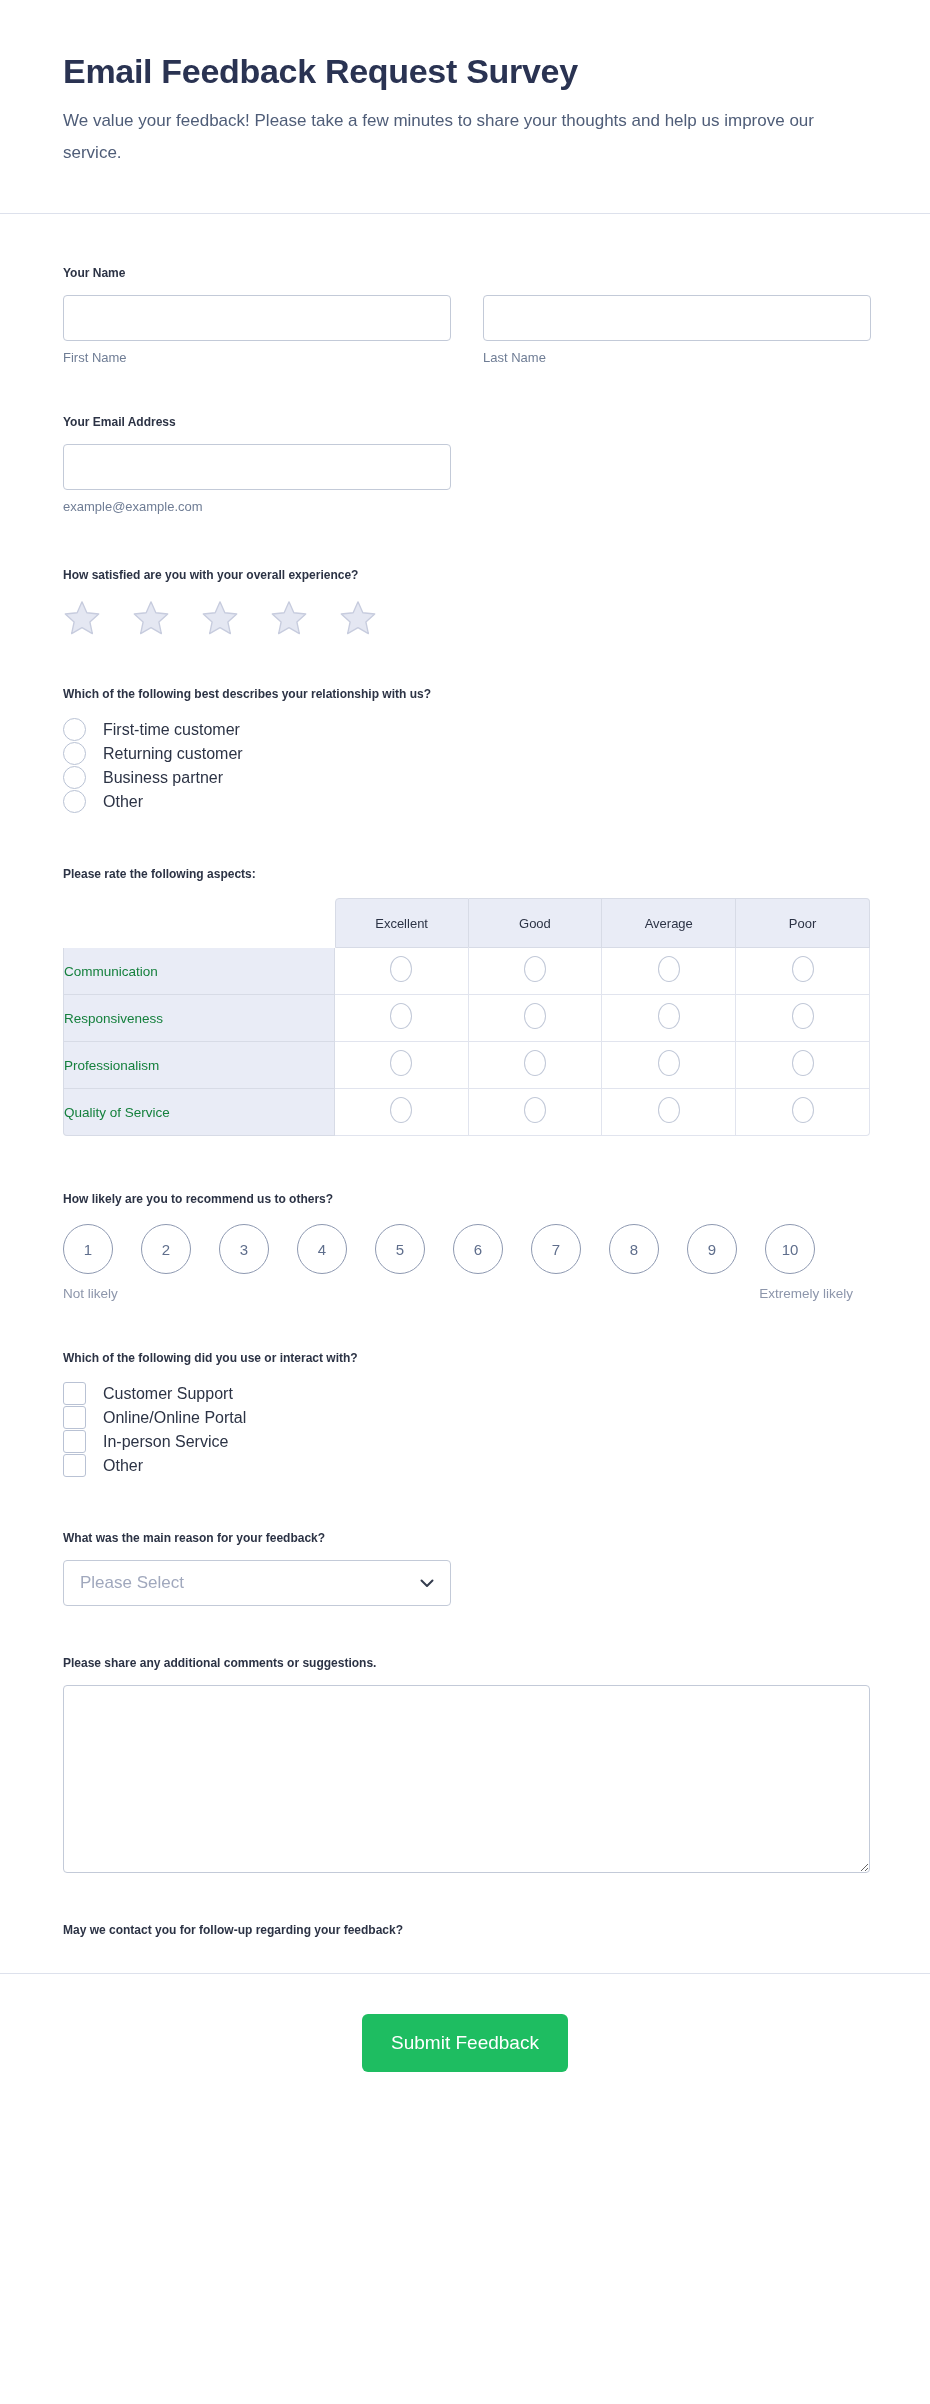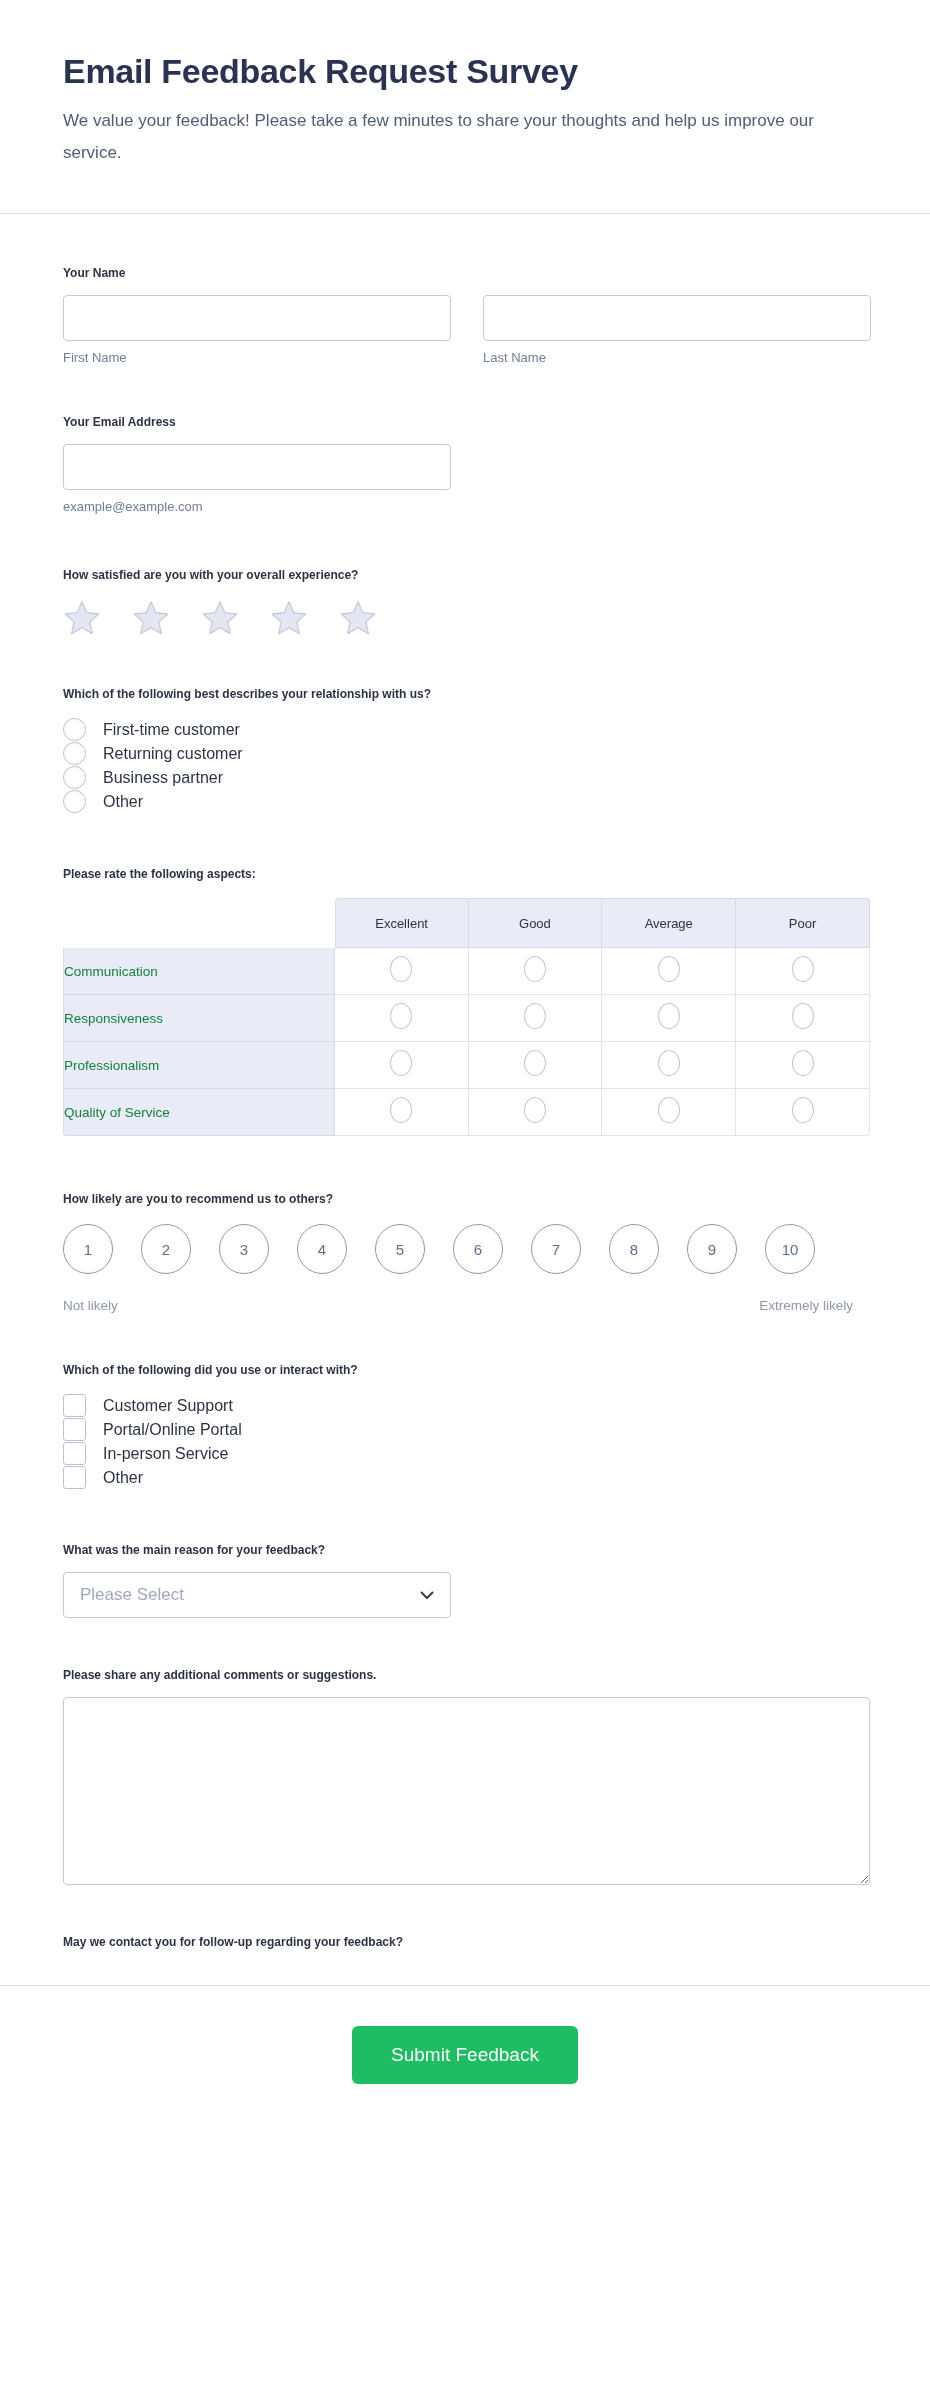--- a/index.html
+++ b/index.html
@@ -82,21 +82,21 @@
   }
 
   
   .scale-row { margin-top:18px; display:flex; gap:28px; }
   .scale-circle {
     width:50px; height:50px; border-radius:50%;
     border:1px solid var(--scale-border,#8e99b1); background:#fff;
     display:flex; align-items:center; justify-content:center;
     font-size:15px; color:var(--scale-number,#5f6e8c); cursor:pointer;
   }
-  .scale-captions { display:flex; justify-content:space-between; width:790px; margin-top:24px; }
+  .scale-captions { display:flex; justify-content:space-between; width:790px; margin-top:12px; }
   .scale-caption { font-size:13.5px; color:var(--scale-caption,#8d96ab); }
 
   
   .dropdown {
     margin-top:15px; width:388px; height:46px; border:1px solid var(--input-border,#c3cad8);
     border-radius:4px; background:#fff; display:flex; align-items:center;
     justify-content:space-between; padding:0 16px; cursor:pointer;
   }
   .dropdown-placeholder { font-size:17px; color:#a0a8bd; }
 
@@ -104,21 +104,21 @@
   textarea {
     margin-top:15px; width:807px; height:188px; border:1px solid var(--input-border,#c3cad8);
     border-radius:4px; resize:vertical; font-family:"Liberation Sans",sans-serif;
     font-size:16px; color:#2c3345; padding:10px 12px; outline:none;
   }
 
   
   .submit-divider { margin-top:36px; border-top:1px solid var(--divider,#dde1ec); width:930px; }
   .submit-wrap { display:flex; justify-content:center; margin-top:40px; padding-bottom:55px; }
   .submit-btn {
-    width:226px; height:58px; background:var(--accent-submit,#1ebd61);
+    width:206px; height:58px; background:var(--accent-submit,#1ebd61);
     color:#fff; font-size:19px; font-weight:500; border:none; border-radius:6px;
     cursor:pointer; font-family:"Liberation Sans",sans-serif;
   }
 </style>
 </head>
 <body>
 
 <div class="content">
   <div class="form-header">
     <h1 class="form-title">Email Feedback Request Survey</h1>
@@ -269,21 +269,21 @@
 
   <div class="question">
     <div class="q-label">Which of the following did you use or interact with?</div>
     <div class="options">
       <div class="option">
         <span class="checkbox-square"></span>
         <span class="option-text">Customer Support</span>
       </div>
       <div class="option">
         <span class="checkbox-square"></span>
-        <span class="option-text">Portal/Online Portal</span>
+        <span class="option-text">Online/Online Portal</span>
       </div>
       <div class="option">
         <span class="checkbox-square"></span>
         <span class="option-text">In-person Service</span>
       </div>
       <div class="option">
         <span class="checkbox-square"></span>
         <span class="option-text">Other</span>
       </div>
     </div>

